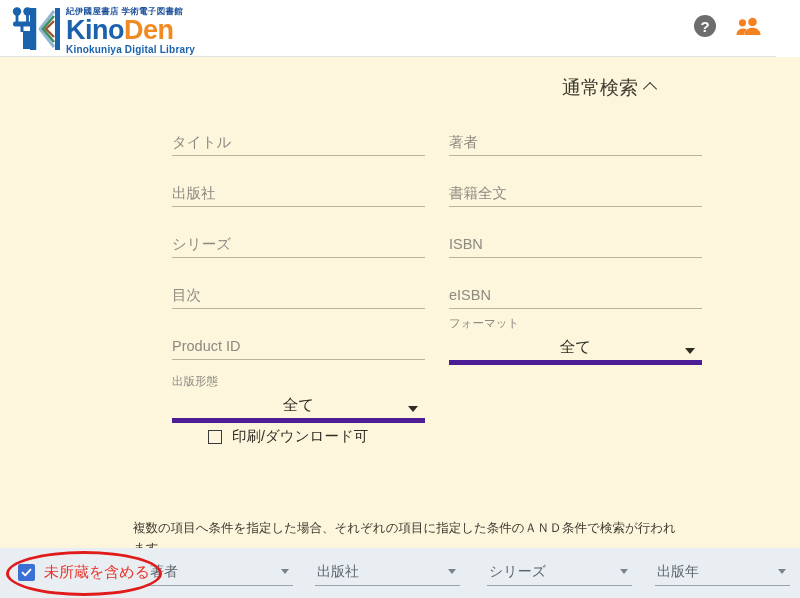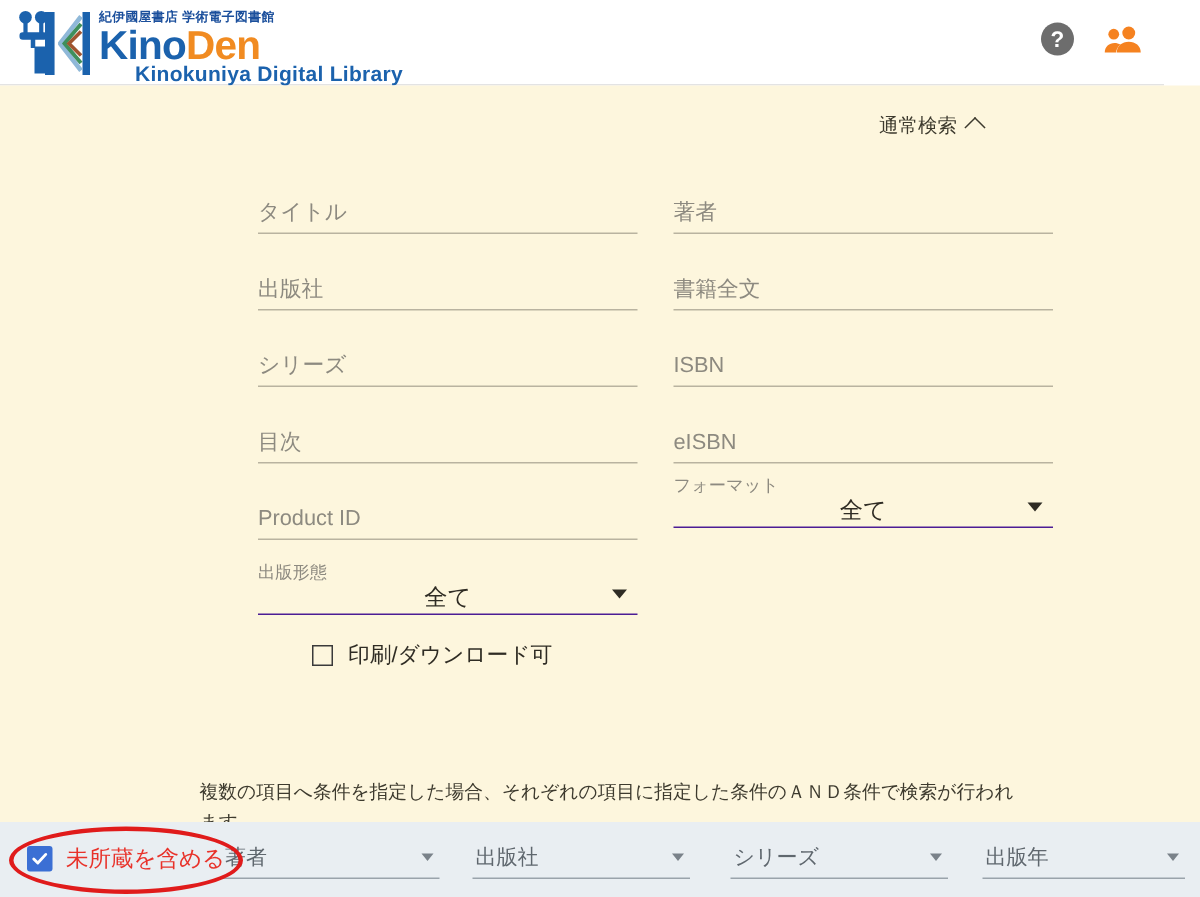--- a/index.html
+++ b/index.html
@@ -59,27 +59,26 @@
   .logo-main {
     font-size: 27px;
     line-height: 28px;
     font-weight: bold;
     color: #1b62ad;
     letter-spacing: -0.5px;
     white-space: nowrap;
   }
   .logo-main .accent { color: #f18b21; }
   .logo-sub {
-    font-size: 14px;
+    font-size: 10px;
     line-height: 11px;
     color: #1b62ad;
     letter-spacing: 0.2px;
     white-space: nowrap;
     font-weight: bold;
-    margin-left: 24px;
   }
   .header-icons {
     position: absolute;
     right: 14px;
     top: 15px;
     display: flex;
     align-items: center;
     gap: 20px;
   }
   .help-circle {
@@ -104,21 +103,21 @@
     top: 57px;
     width: 800px;
     height: 491px;
     background: #fdf6dd;
     box-sizing: border-box;
   }
   .mode-row {
     position: absolute;
     right: 145px;
     top: 18px;
-    font-size: 13px;
+    font-size: 19px;
     color: #3d3a2e;
     cursor: pointer;
     display: flex;
     align-items: center;
     gap: 7px;
     white-space: nowrap;
   }
   .chev-up {
     display: inline-block;
     width: 9px; height: 9px;
@@ -173,26 +172,26 @@
   .select-label {
     position: absolute;
     left: 0;
     top: 0;
     font-size: 11.5px;
     color: #8d8a80;
   }
   .select-box {
     position: absolute;
     left: 0;
-    bottom: 22px;
+    bottom: 9px;
     width: 100%;
     height: 28px;
-    border-bottom: 1px solid #4c1d95;
-    display: flex;
-    align-items: flex-end;
+    border-bottom: 5px solid #4c1d95;
+    display: flex;
+    align-items: flex-start;
     justify-content: center;
     cursor: pointer;
     box-sizing: border-box;
   }
   .select-value {
     font-size: 15.5px;
     color: #2f2c24;
   }
   .caret-down {
     position: absolute;

